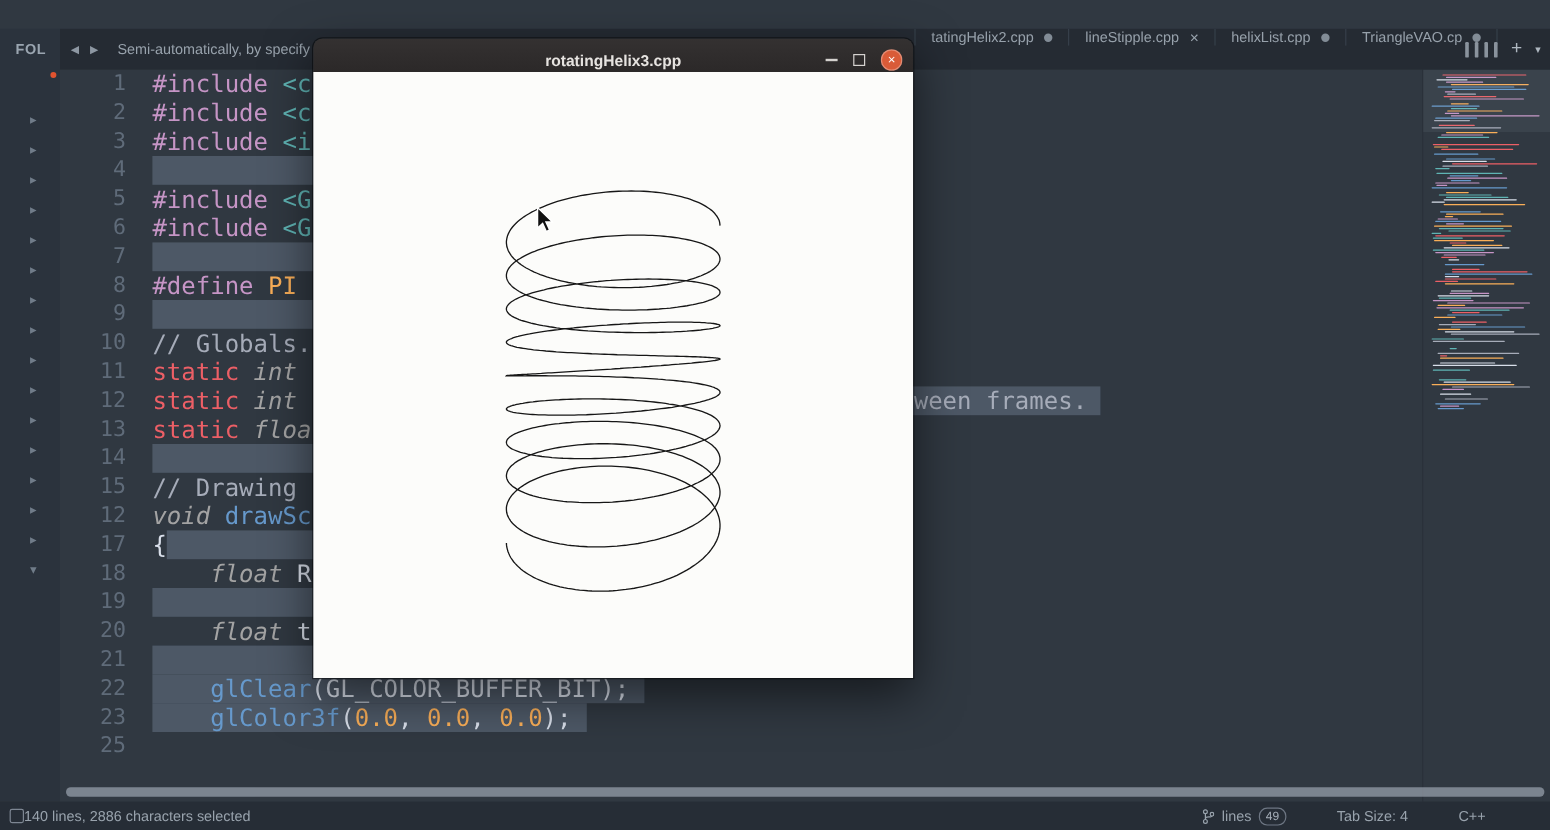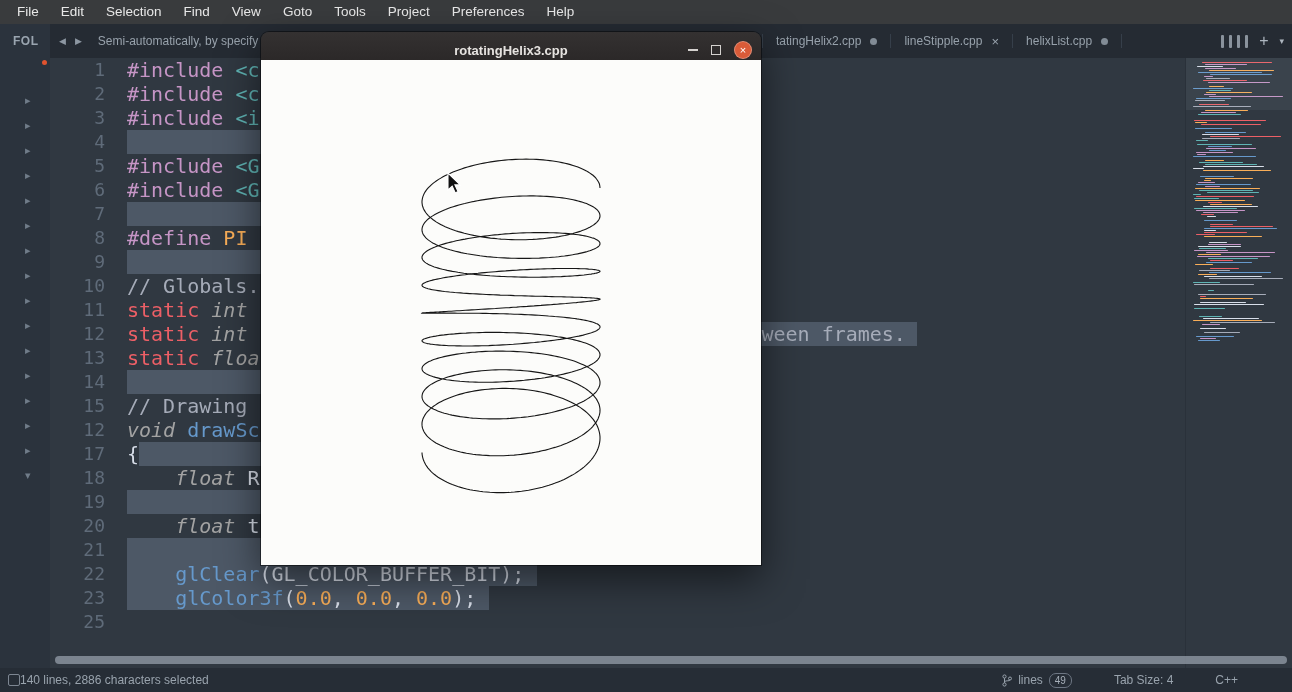--- a/index.html
+++ b/index.html
@@ -14,21 +14,21 @@
   .sidebar { position:absolute; top:24px; left:0; width:50px; bottom:24px; background:#2b333d; z-index:2; }
   .sidebar-header { color:#9aa5b0; font-size:12px; font-weight:bold; letter-spacing:.5px; padding:10px 0 0 13px; white-space:nowrap; overflow:hidden; }
   .red-dot { position:absolute; left:42px; top:36px; width:5px; height:5px; border-radius:50%; background:#e0532f; }
   .tree { position:absolute; top:64px; left:0; right:0; }
   .tree-row { height:25px; padding-left:25px; color:#707c89; font-size:11px; line-height:25px; }
 
   
   .tabbar { position:absolute; top:24px; left:50px; right:0; height:34px; background:#252b33; display:flex; align-items:center; z-index:2; }
   .nav-arrow { color:#8d97a2; font-size:9px; margin-left:9px; }
   .tab-partial { color:#98a2ac; font-size:12px; margin-left:16px; white-space:nowrap; }
-  .tabs-group { position:absolute; left:712px; top:0; bottom:0; display:flex; align-items:center; }
+  .tabs-group { position:absolute; left:712px; top:0; bottom:0; display:flex; align-items:flex-start; }
   .tab { display:flex; align-items:center; gap:9px; padding:0 13px; border-right:1px solid #363f4a; color:#97a1ab; font-size:12px; white-space:nowrap; }
   .tab:first-child { border-left:1px solid #363f4a; }
   .tab-dot { width:7px; height:7px; border-radius:50%; background:#828c96; }
   .tab-close { color:#9aa4ae; font-size:13px; line-height:13px; }
   .tabbar-right { position:absolute; right:8px; top:0; bottom:0; display:flex; align-items:center; gap:11px; }
   .bars { display:flex; gap:5px; }
   .bars i { width:3px; height:13px; background:#8a939d; border-radius:1px; display:block; }
   .plus { color:#aeb7c0; font-size:16px; line-height:16px; }
   .overflow-caret { color:#aeb7c0; font-size:9px; }
 
@@ -76,32 +76,20 @@
   .wb-close { width:18px; height:18px; border-radius:50%; background:#d95b38; border:1px solid rgba(255,255,255,.3); color:#fff; font-size:11px; line-height:16px; text-align:center; }
   .gl-canvas { position:absolute; top:28px; left:0; right:0; bottom:0; background:#fcfcfa; }
 
   .cursor { position:absolute; left:447px; top:172px; z-index:100; pointer-events:none; }
 </style>
 </head>
 <body>
 
 <div class="screen">
 
-  <div class="menubar">
-      <span class="menu-item">File</span>
-      <span class="menu-item">Edit</span>
-      <span class="menu-item">Selection</span>
-      <span class="menu-item">Find</span>
-      <span class="menu-item">View</span>
-      <span class="menu-item">Goto</span>
-      <span class="menu-item">Tools</span>
-      <span class="menu-item">Project</span>
-      <span class="menu-item">Preferences</span>
-      <span class="menu-item">Help</span>
-    </div>
 
   <div class="sidebar">
     <div class="sidebar-header">FOL</div>
     <div class="red-dot"></div>
     <div class="tree">
         <div class="tree-row">▸</div>
         <div class="tree-row">▸</div>
         <div class="tree-row">▸</div>
         <div class="tree-row">▸</div>
         <div class="tree-row">▸</div>
@@ -127,20 +115,24 @@
         <div class="tab">
           <span class="tab-label">tatingHelix2.cpp</span>
           <span class="tab-dot"></span>
         </div>
         <div class="tab">
           <span class="tab-label">lineStipple.cpp</span>
           <span class="tab-close">×</span>
         </div>
         <div class="tab">
           <span class="tab-label">helixList.cpp</span>
+          <span class="tab-dot"></span>
+        </div>
+        <div class="tab">
+          <span class="tab-label">TriangleVAO.cp</span>
           <span class="tab-dot"></span>
         </div>
       </div>
     <div class="tabbar-right">
       <span class="bars">
           <i></i>
           <i></i>
           <i></i>
           <i></i>
         </span>

